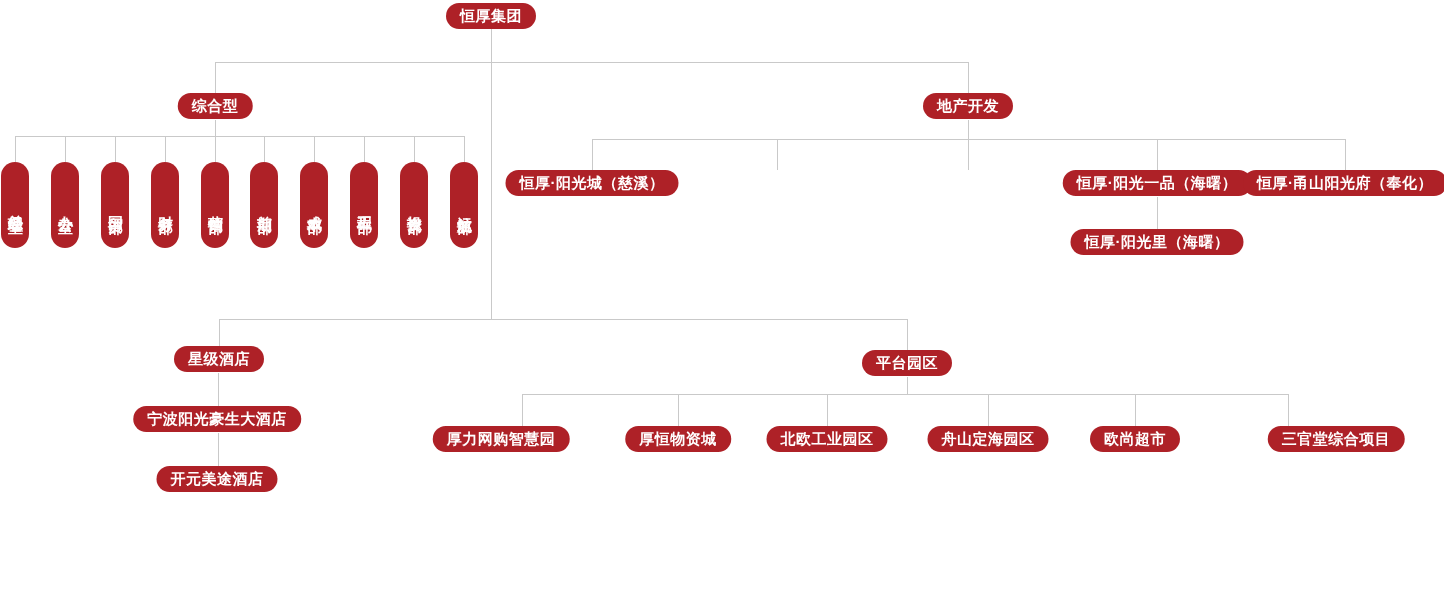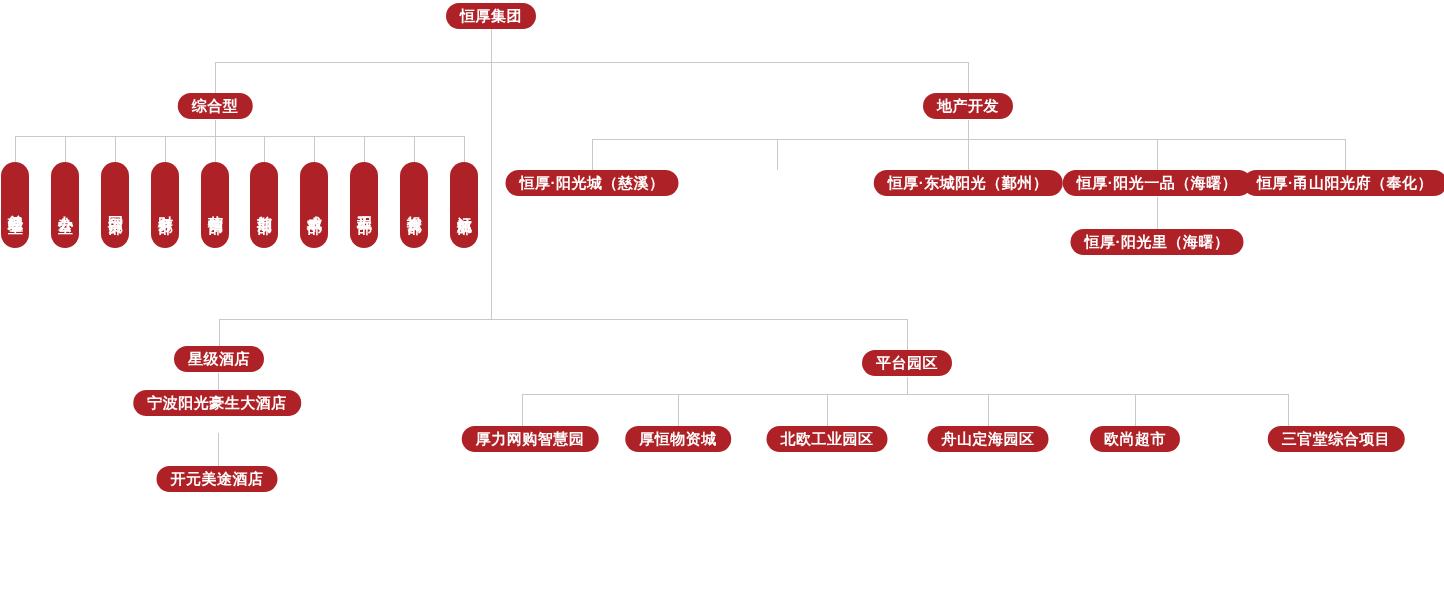--- a/index.html
+++ b/index.html
@@ -103,28 +103,27 @@
   <div class="vnode" style="left:115px;top:162px">国贸部</div>
   <div class="vnode" style="left:165px;top:162px">财务部</div>
   <div class="vnode" style="left:215px;top:162px">营销部</div>
   <div class="vnode" style="left:264px;top:162px">前期部</div>
   <div class="vnode" style="left:314px;top:162px">成本部</div>
   <div class="vnode" style="left:364px;top:162px">工程部</div>
   <div class="vnode" style="left:414px;top:162px">投资部</div>
   <div class="vnode" style="left:464px;top:162px">航运部</div>
 
   <div class="node" style="left:592px;top:170px">恒厚·阳光城（慈溪）</div>
-  <div class="node" style="left:968px;top:170px">恒厚·东城阳光（鄞州）</div>
   <div class="node" style="left:1157px;top:170px">恒厚·阳光一品（海曙）</div>
   <div class="node" style="left:1345px;top:170px">恒厚·甬山阳光府（奉化）</div>
   <div class="node" style="left:1157px;top:229px">恒厚·阳光里（海曙）</div>
 
-  <div class="node" style="left:217px;top:390px">宁波阳光豪生大酒店</div>
+  <div class="node" style="left:217px;top:406px">宁波阳光豪生大酒店</div>
   <div class="node" style="left:217px;top:466px">开元美途酒店</div>
 
-  <div class="node" style="left:530px;top:426px">厚力网购智慧园</div>
+  <div class="node" style="left:501px;top:426px">厚力网购智慧园</div>
   <div class="node" style="left:678px;top:426px">厚恒物资城</div>
   <div class="node" style="left:827px;top:426px">北欧工业园区</div>
   <div class="node" style="left:988px;top:426px">舟山定海园区</div>
   <div class="node" style="left:1135px;top:426px">欧尚超市</div>
   <div class="node" style="left:1336px;top:426px">三官堂综合项目</div>
 
 </div>
 
 </body></html>

